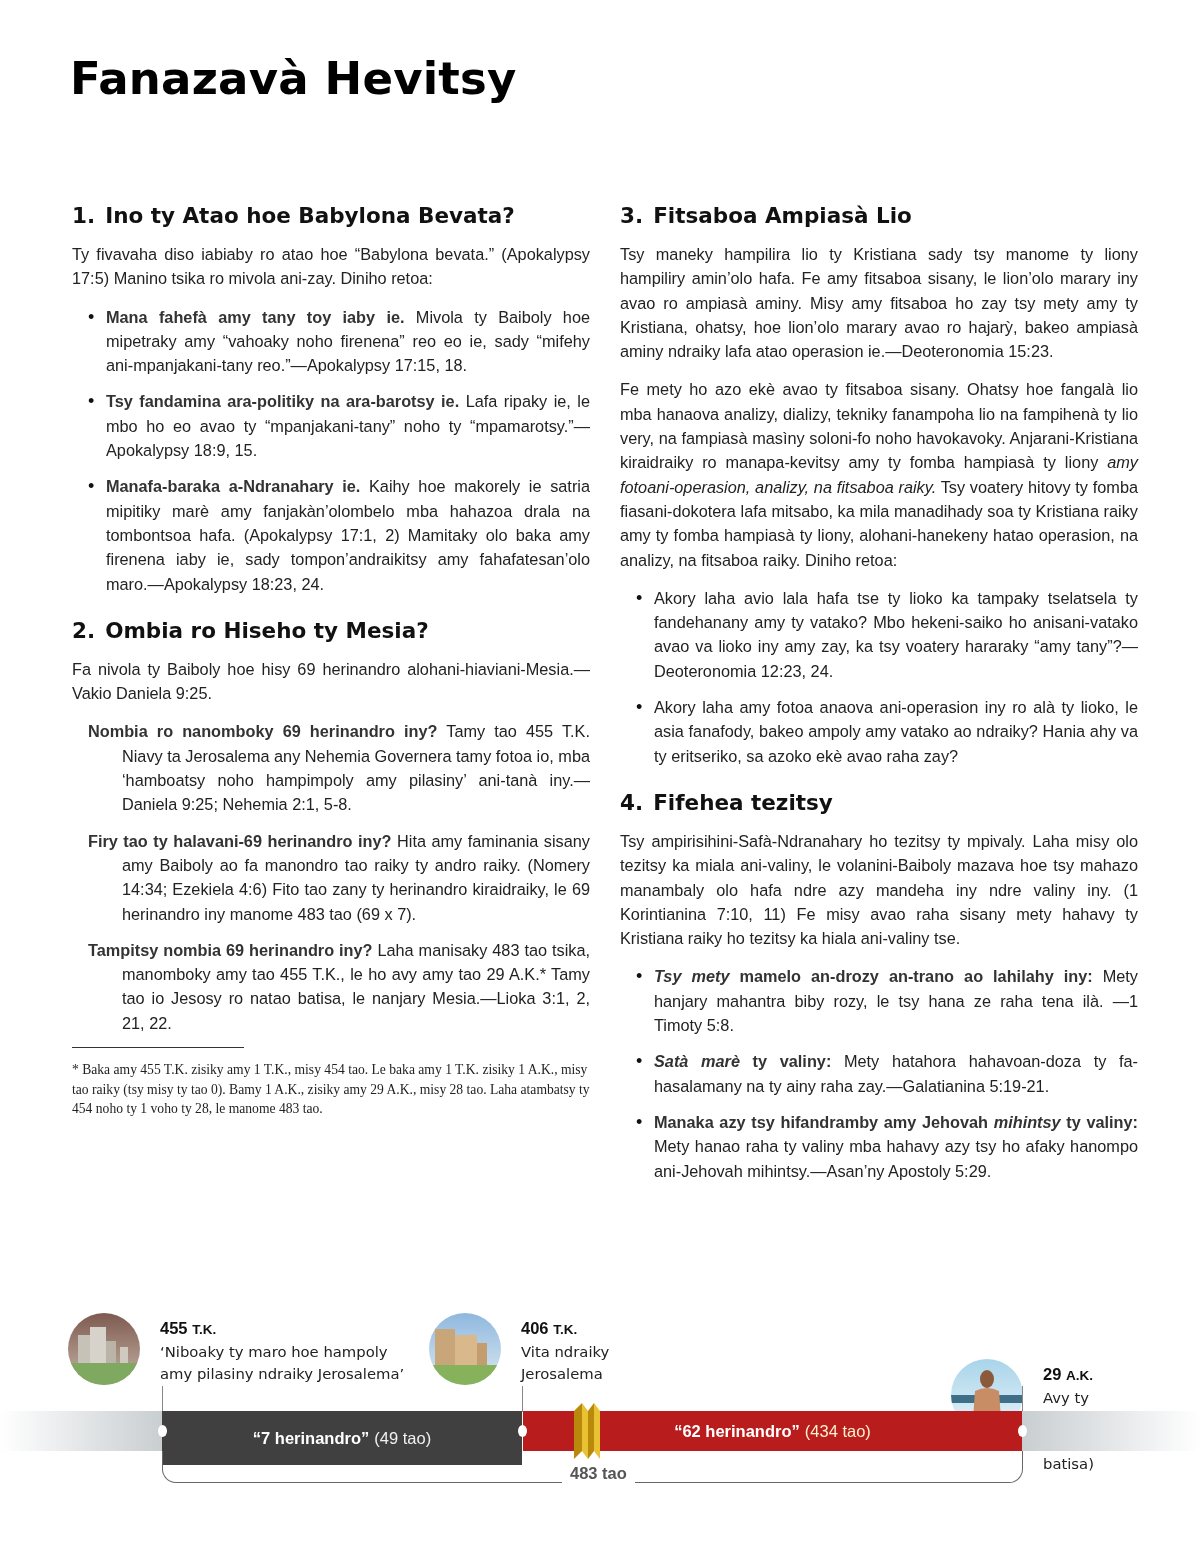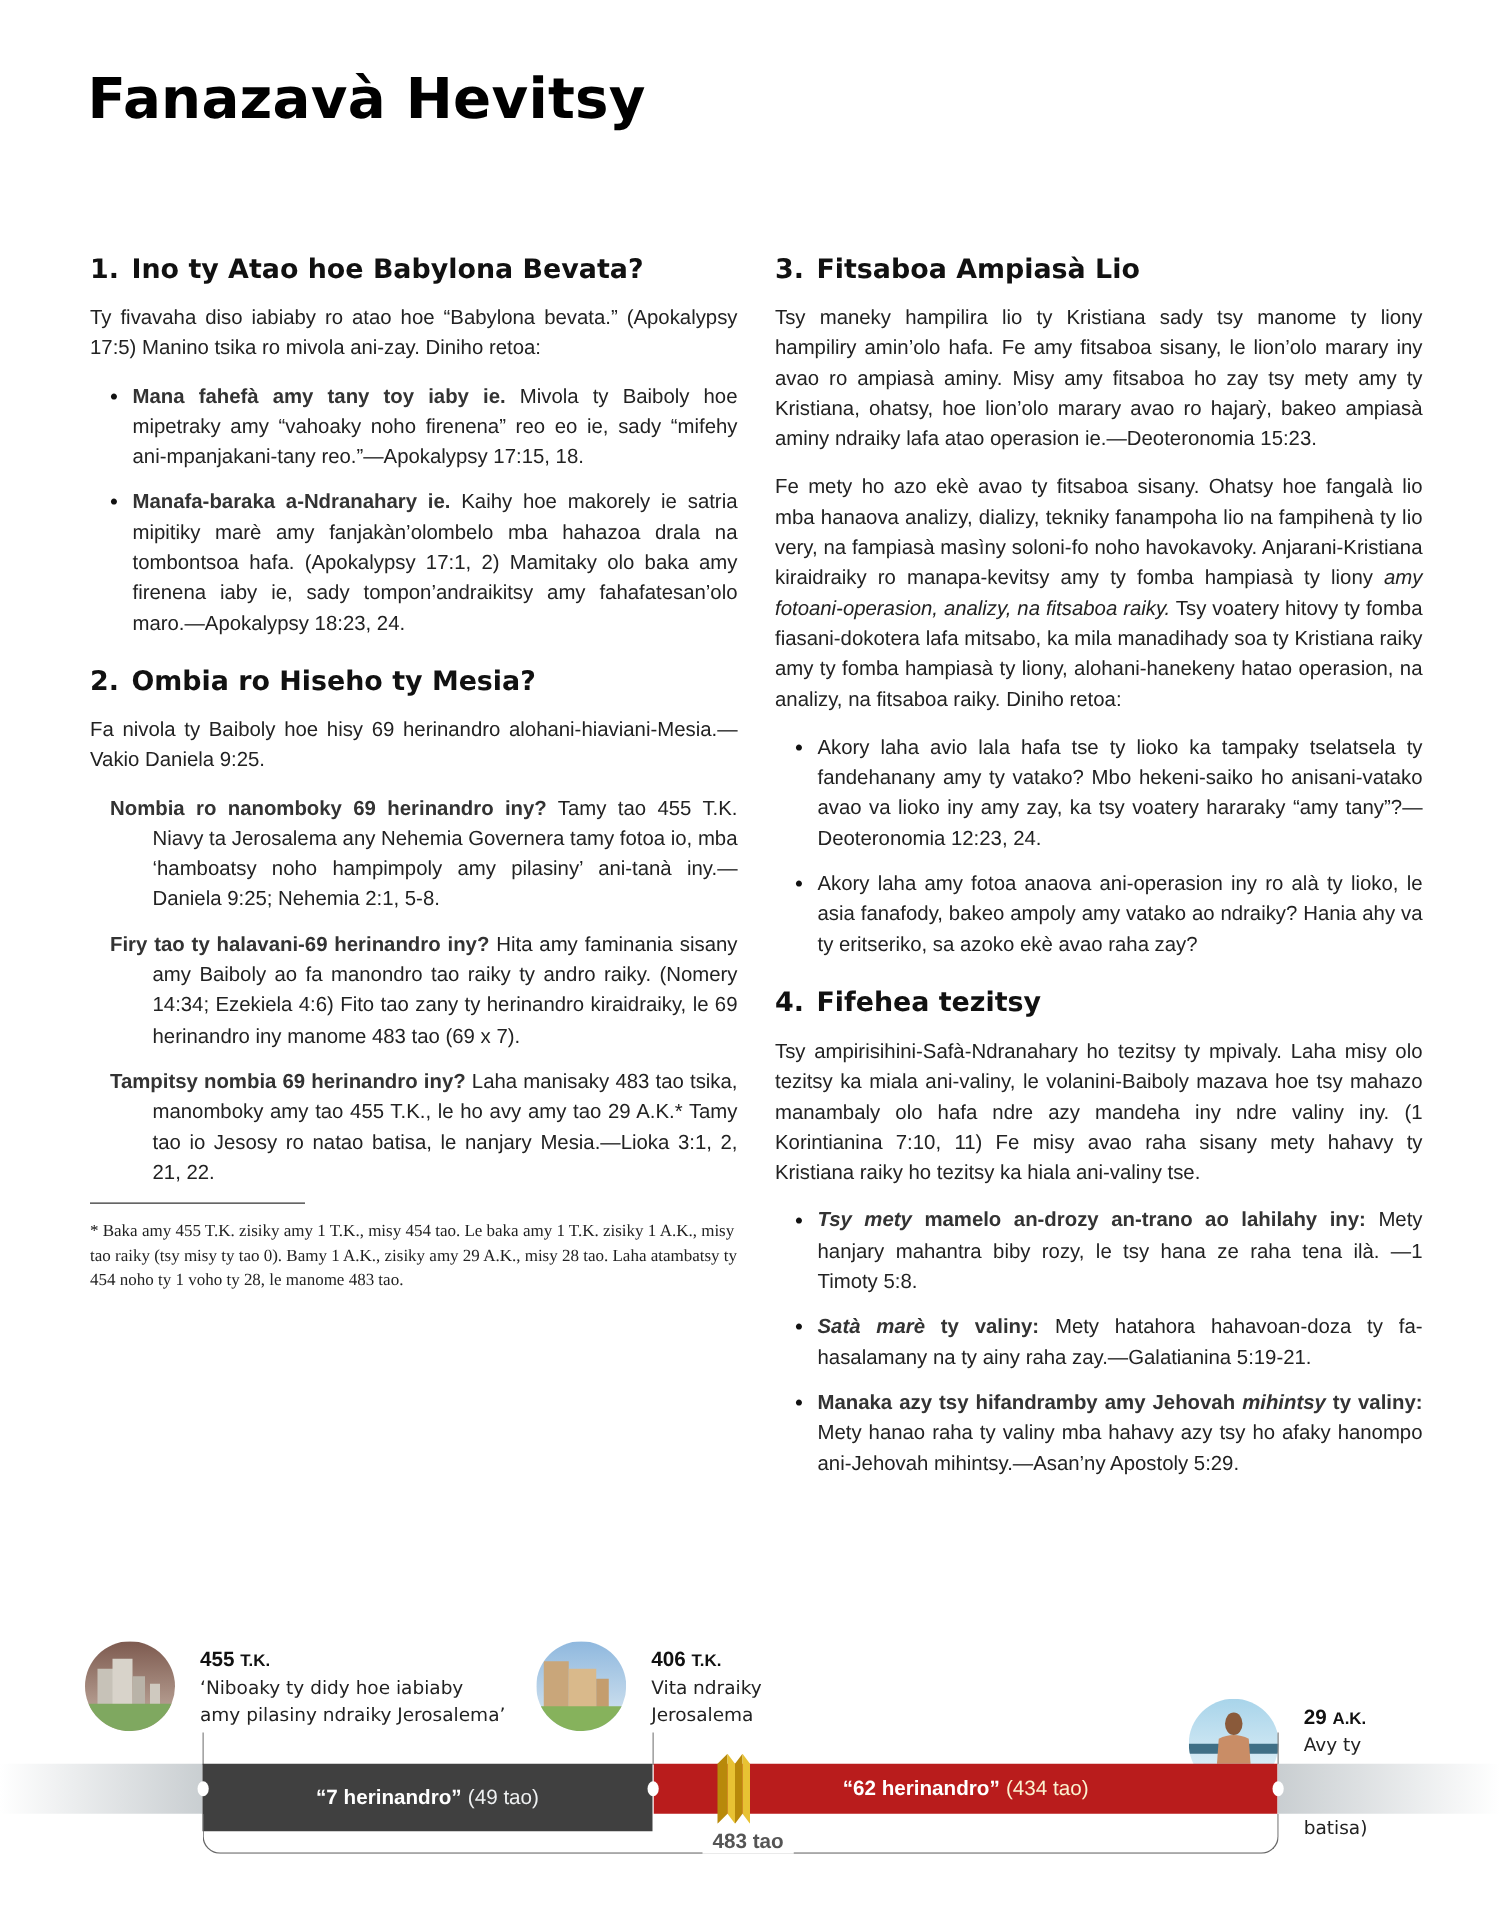--- a/index.html
+++ b/index.html
@@ -57,20 +57,21 @@
 <div class="col left">
 
   <div class="section">
     <h2 class="sec-head">
       <span class="num">1.</span>
       <span>Ino ty Atao hoe Babylona Bevata?</span>
     </h2>
     <p class="body">Ty fivavaha diso iabiaby ro atao hoe “Babylona bevata.” (Apoka­lypsy 17:5) Manino tsika ro mivola ani-zay. Diniho retoa:</p>
     <ul class="bullets">
       <li><span class="b">Mana fahefà amy tany toy iaby ie.</span><span> Mivola ty Baiboly hoe mipetraky amy “vahoaky noho firenena” reo eo ie, sady “mi­fehy ani-mpanjakani-tany reo.”—Apokalypsy 17:15, 18.</span></li>
+      <li><span class="b">Tsy fandamina ara-politiky na ara-barotsy ie.</span><span> Lafa ripaky ie, le mbo ho eo avao ty “mpanjakani-tany” noho ty “mpa­marotsy.”—Apokalypsy 18:9, 15.</span></li>
       <li><span class="b">Manafa-baraka a-Ndranahary ie.</span><span> Kaihy hoe makorely ie sa­tria mipitiky marè amy fanjakàn’olombelo mba hahazoa dra­la na tombontsoa hafa. (Apokalypsy 17:1, 2) Mamitaky olo baka amy firenena iaby ie, sady tompon’andraikitsy amy fa­hafatesan’olo maro.—Apokalypsy 18:23, 24.</span></li>
     </ul>
   </div>
 
   <div class="section">
     <h2 class="sec-head">
       <span class="num">2.</span>
       <span>Ombia ro Hiseho ty Mesia?</span>
     </h2>
     <p class="body">Fa nivola ty Baiboly hoe hisy 69 herinandro alohani-hiaviani-Me­sia.—Vakio Daniela 9:25.</p>
@@ -126,21 +127,21 @@
           <rect width="72" height="72" fill="url(#sky1)"></rect>
           <rect x="10" y="22" width="14" height="30" fill="#c7c2b8"></rect>
           <rect x="22" y="14" width="16" height="38" fill="#d8d3ca"></rect>
           <rect x="38" y="28" width="10" height="24" fill="#b9b3a8"></rect>
           <rect x="52" y="34" width="8" height="18" fill="#cfc9bf"></rect>
           <rect x="0" y="50" width="72" height="22" fill="#7fa860"></rect>
         </svg>
       </div>
       <div class="txt">
         <div class="date"><span>455</span> <span class="era">T.K.</span></div>
-        <div class="desc">‘Niboaky ty didy hoe iabiaby</div>
+        <div class="desc">‘Niboaky ty maro hoe hampoly</div>
         <div class="desc">amy pilasiny ndraiky Jerosalema’</div>
       </div>
     </div>
 
     <div class="event" style="left:429px;">
       <div class="pic">
         <svg width="72" height="72" viewBox="0 0 72 72">
           <defs>
               <linearGradient id="sky2" x1="0" y1="0" x2="0" y2="1">
                 <stop offset="0" stop-color="#8fb8de"></stop>

